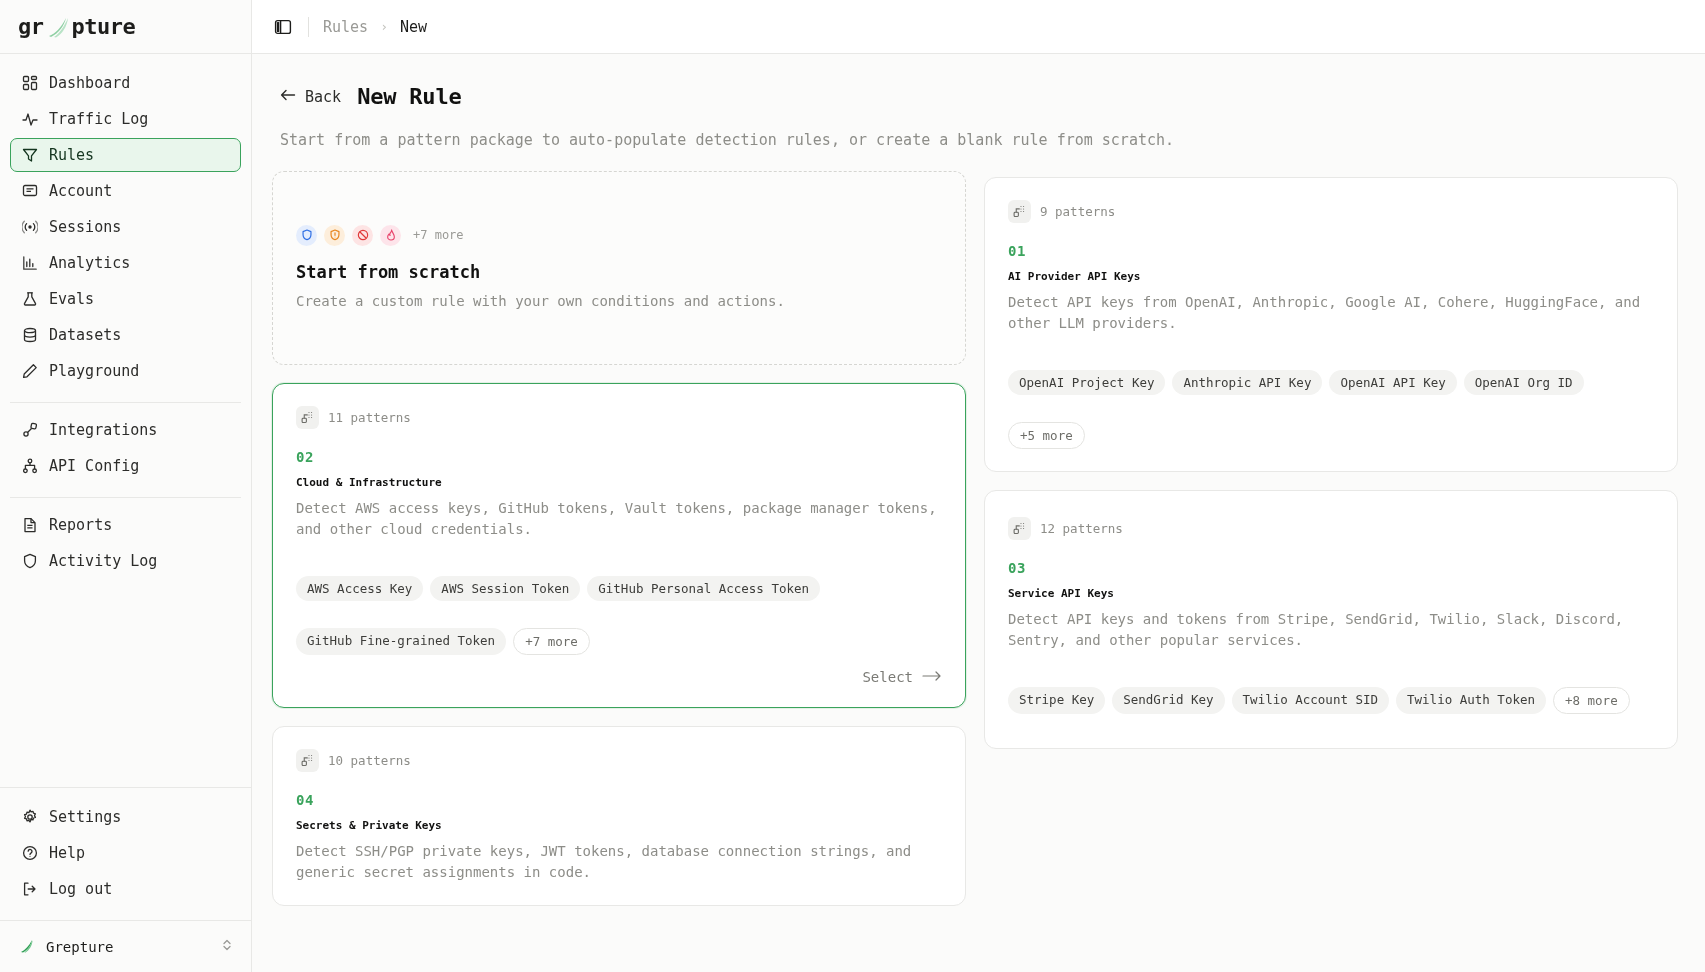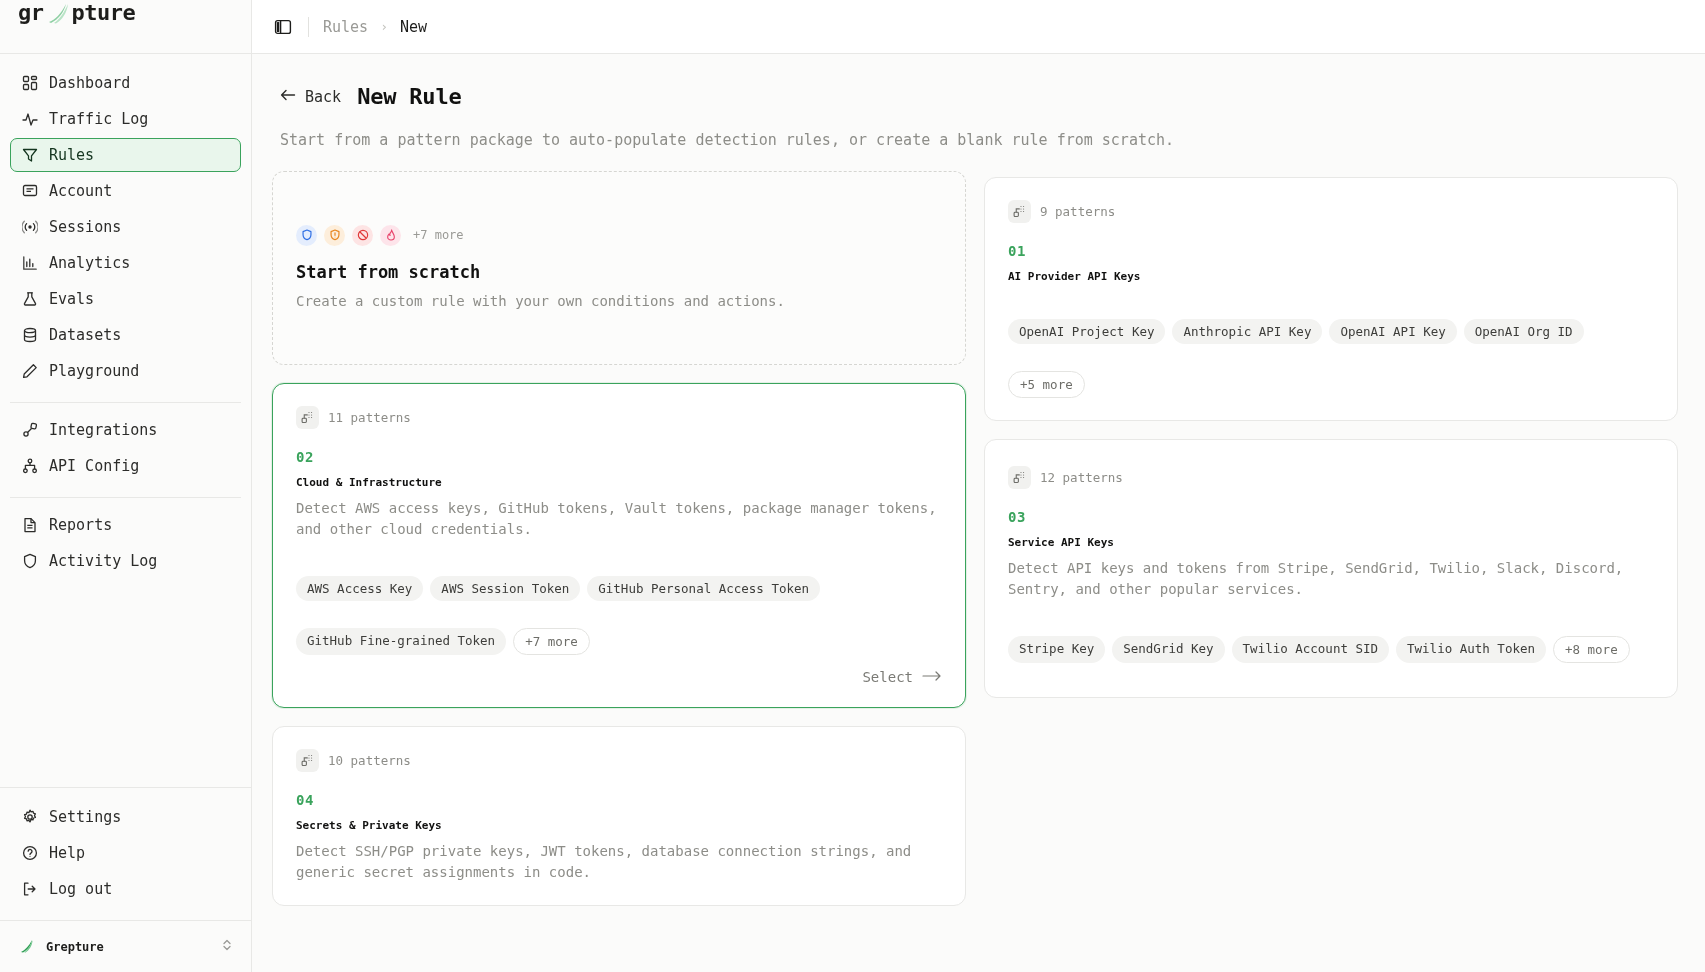--- a/index.html
+++ b/index.html
@@ -14,21 +14,21 @@
   
   .sidebar {
     width: 252px; height: 972px;
     background: #fbfbfa;
     border-right: 1px solid #e8e8e6;
     display: flex; flex-direction: column;
     flex: 0 0 252px;
   }
   .logo-box {
     height: 54px; flex: 0 0 54px;
-    display: flex; align-items: flex-start;
+    display: flex; align-items: center;
     padding-left: 18px;
     border-bottom: 1px solid #e8e8e6;
   }
   .logo-text {
     font-size: 22px; font-weight: 700; letter-spacing: -0.5px;
     color: #1d1d1b; position: relative; display:flex; align-items:center;
   }
   .logo-mark { display:inline-block; width:26px; height:22px; position:relative; margin:0 1px; }
   .logo-mark svg { position:absolute; left:0; top:0; }
 
@@ -52,21 +52,21 @@
   .nav-icon svg { display:block; }
   .nav-spacer { flex: 1 1 auto; }
 
   .sidebar-bottom { border-top: 1px solid #e8e8e6; padding: 12px 10px; }
   .workspace {
     border-top: 1px solid #e8e8e6;
     height: 52px; flex: 0 0 52px;
     display:flex; align-items:center; gap:11px;
     padding: 0 18px; cursor:pointer;
   }
-  .workspace-name { font-size:12px; font-weight:700; color:#1d1d1b; flex:1 1 auto; }
+  .workspace-name { font-size:14px; font-weight:400; color:#1d1d1b; flex:1 1 auto; }
   .chev-updown { color:#9a9a96; font-size: 13px; }
 
   
   .main { flex: 1 1 auto; height: 972px; display:flex; flex-direction:column; background:#fbfbfa; }
   .topbar {
     height: 54px; flex:0 0 54px; background:#ffffff;
     border-bottom: 1px solid #e8e8e6;
     display:flex; align-items:center; gap: 14px;
     padding: 0 20px;
   }
@@ -482,20 +482,21 @@
                 <svg width="13" height="13" viewBox="0 0 14 14" fill="none" stroke="#6d6d68" stroke-width="1.2" stroke-linecap="round">
                   <rect x="1.2" y="7.8" width="4.6" height="4.6" rx="1"></rect>
                   <path d="M3.5 7.8V4.2h3.3"></path>
                     <path d="M8.6 1.6h.01M11.4 1.6h.01M8.6 4.3h.01M11.4 4.3h.01M8.6 7h.01M11.4 7h.01"></path>
                 </svg>
               </span>
               <span class="pat-count">9 patterns</span>
             </div>
             <div class="card-num">01</div>
             <div class="card-title">AI Provider API Keys</div>
+            <div class="card-desc">Detect API keys from OpenAI, Anthropic, Google AI, Cohere, HuggingFace, and other LLM providers.</div>
             <div class="tags">
               <span class="tag">OpenAI Project Key</span>
               <span class="tag">Anthropic API Key</span>
               <span class="tag">OpenAI API Key</span>
               <span class="tag">OpenAI Org ID</span>
               <span class="tag more">+5 more</span>
             </div>
           </div>
 
           <div class="card" style="padding-top:26px;padding-bottom:34px;">

